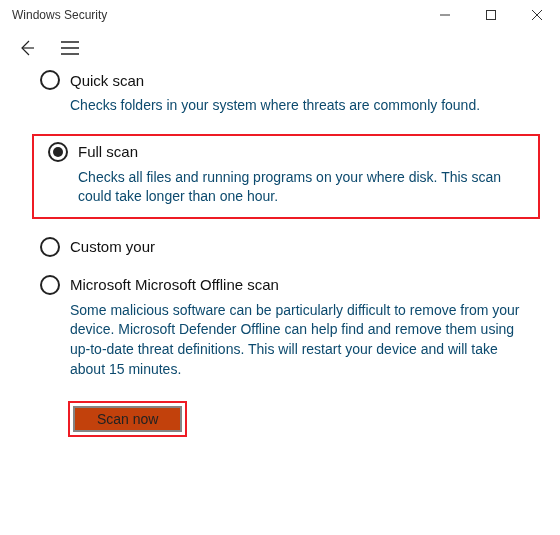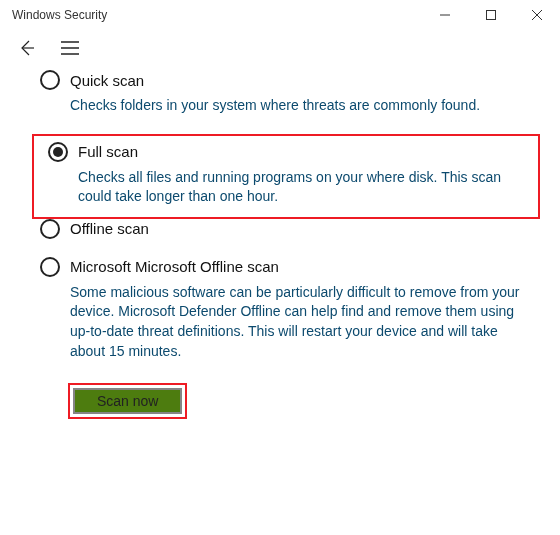--- a/index.html
+++ b/index.html
@@ -81,32 +81,33 @@
     margin-left: 30px;
     font-size: 14px;
     color: #0c4a6e;
     line-height: 1.4;
   }
   .highlight {
     border: 2px solid #ee1b24;
     padding: 6px 0 10px 6px;
     margin-left: -8px;
     margin-right: -4px;
+    margin-bottom: 18px;
   }
   .highlight .option-desc { margin-left: 38px; }
   .highlight .option-head { margin-left: 8px; }
   .scan-btn-wrap {
     display: inline-block;
     border: 2px solid #ee1b24;
     padding: 3px;
     margin-left: 28px;
     margin-top: 4px;
   }
   .scan-btn {
-    background: #4d7c0f;
+    background: #c2410c;
     border: 2px solid #858585;
     padding: 3px 22px;
     font-size: 14px;
     font-family: inherit;
     color: #222;
   }
 </style>
 </head>
 <body>
 
@@ -161,21 +162,21 @@
     <div class="option-head">
       <div class="radio selected"></div>
       <span class="option-label">Full scan</span>
     </div>
     <div class="option-desc">Checks all files and running programs on your where disk. This scan could take longer than one hour.</div>
   </div>
 
   <div class="option">
     <div class="option-head">
       <div class="radio"></div>
-      <span class="option-label">Offline scan</span>
+      <span class="option-label">Custom your</span>
     </div>
   </div>
 
   <div class="option">
     <div class="option-head">
       <div class="radio"></div>
       <span class="option-label">Microsoft Microsoft Offline scan</span>
     </div>
     <div class="option-desc">Some malicious software can be particularly difficult to remove from your device. Microsoft Defender Offline can help find and remove them using up-to-date threat definitions. This will restart your device and will take about 15 minutes.</div>
   </div>

